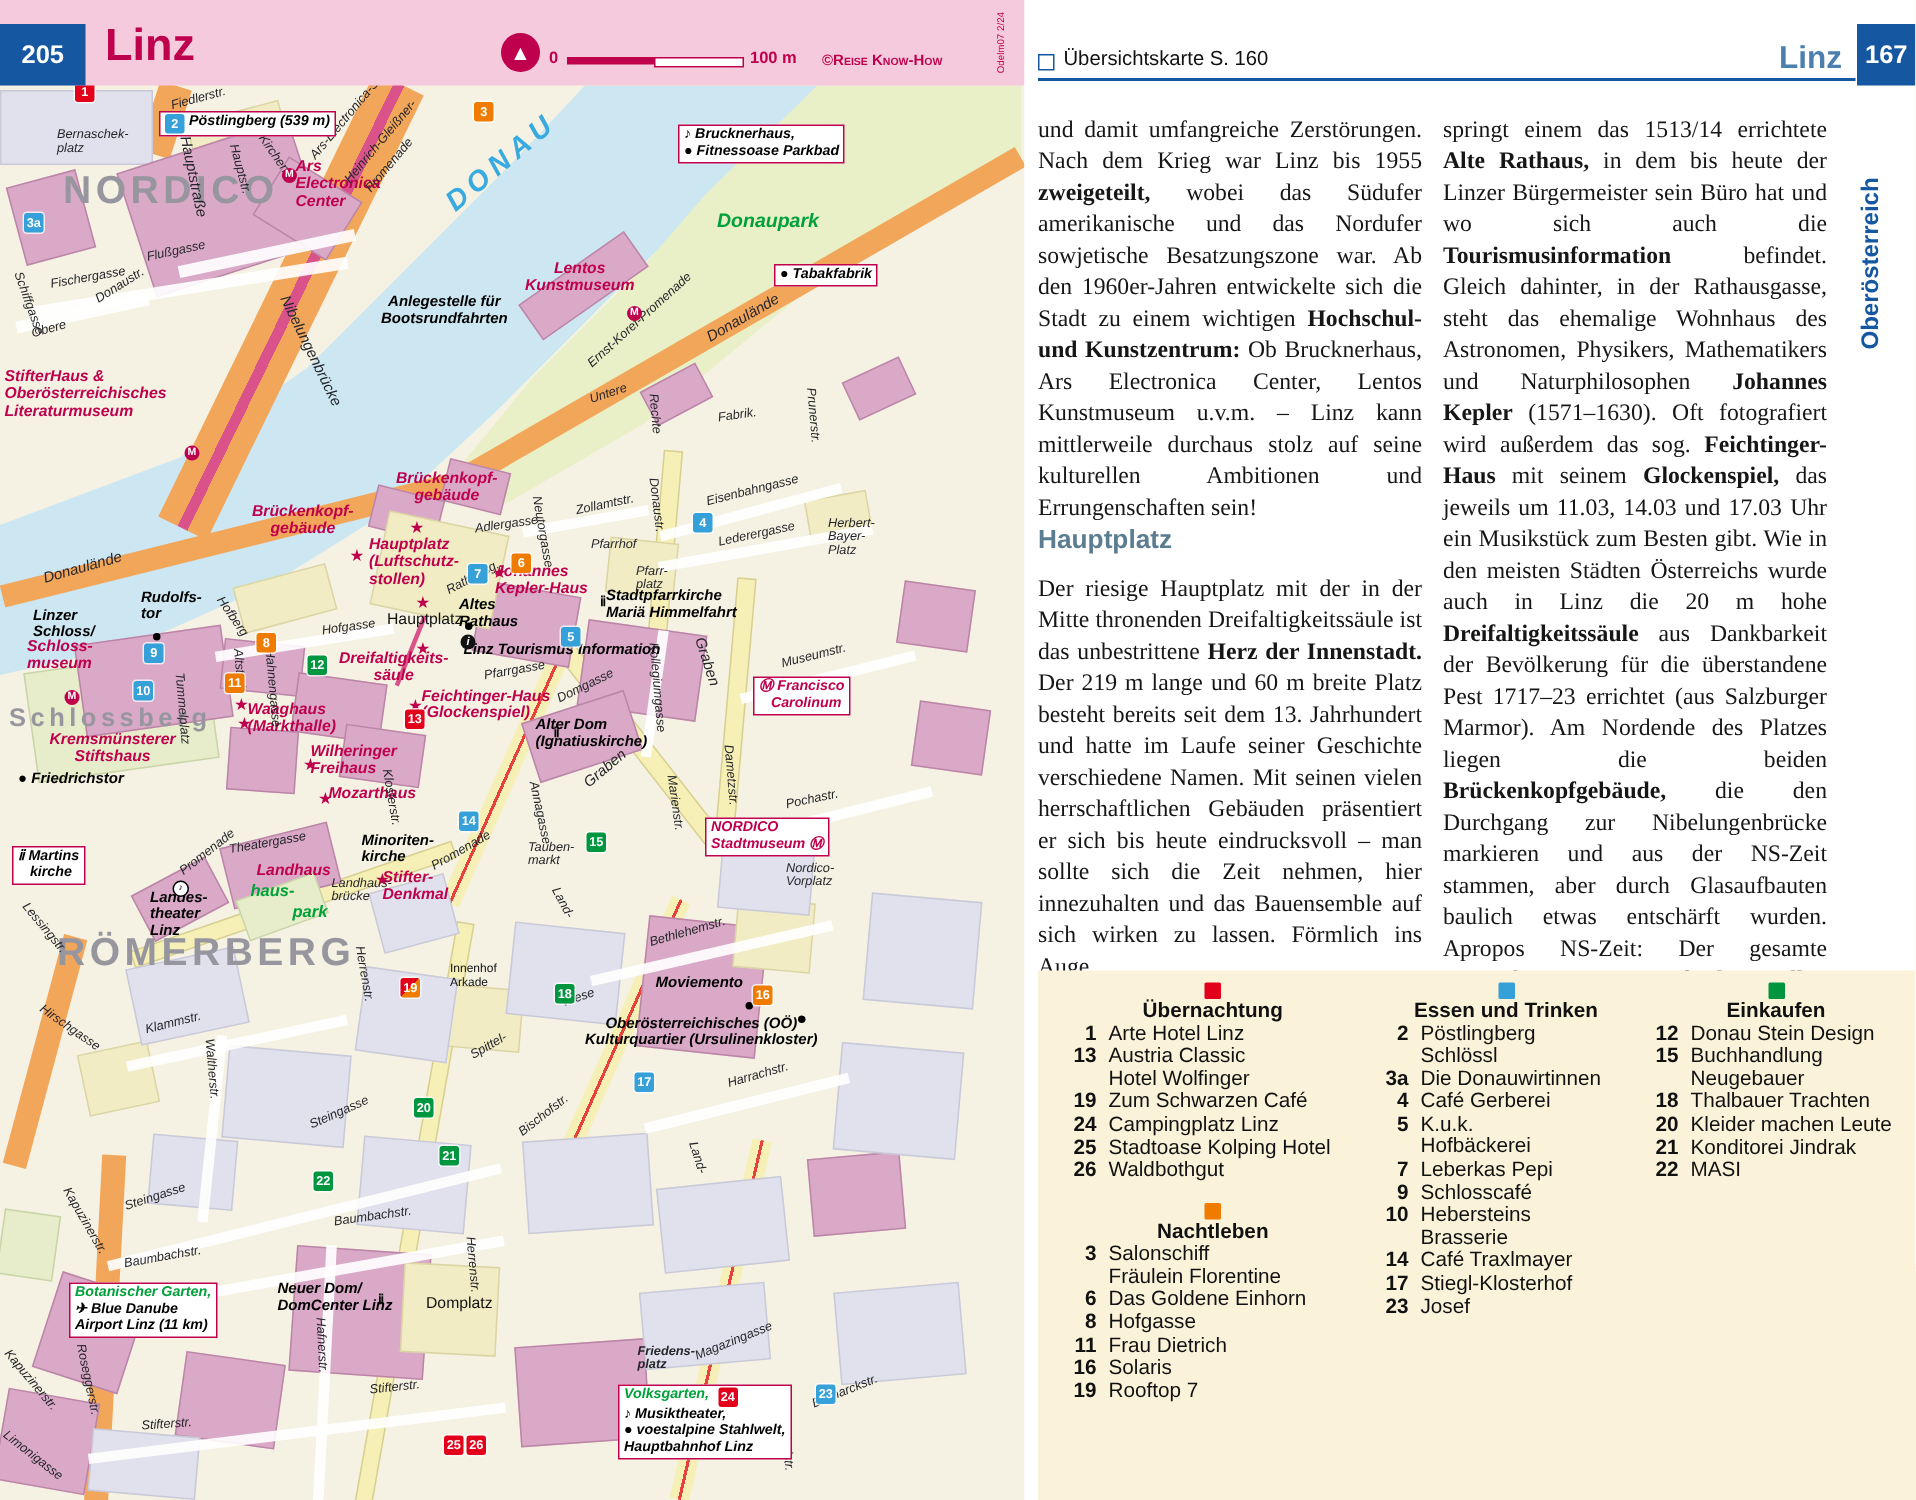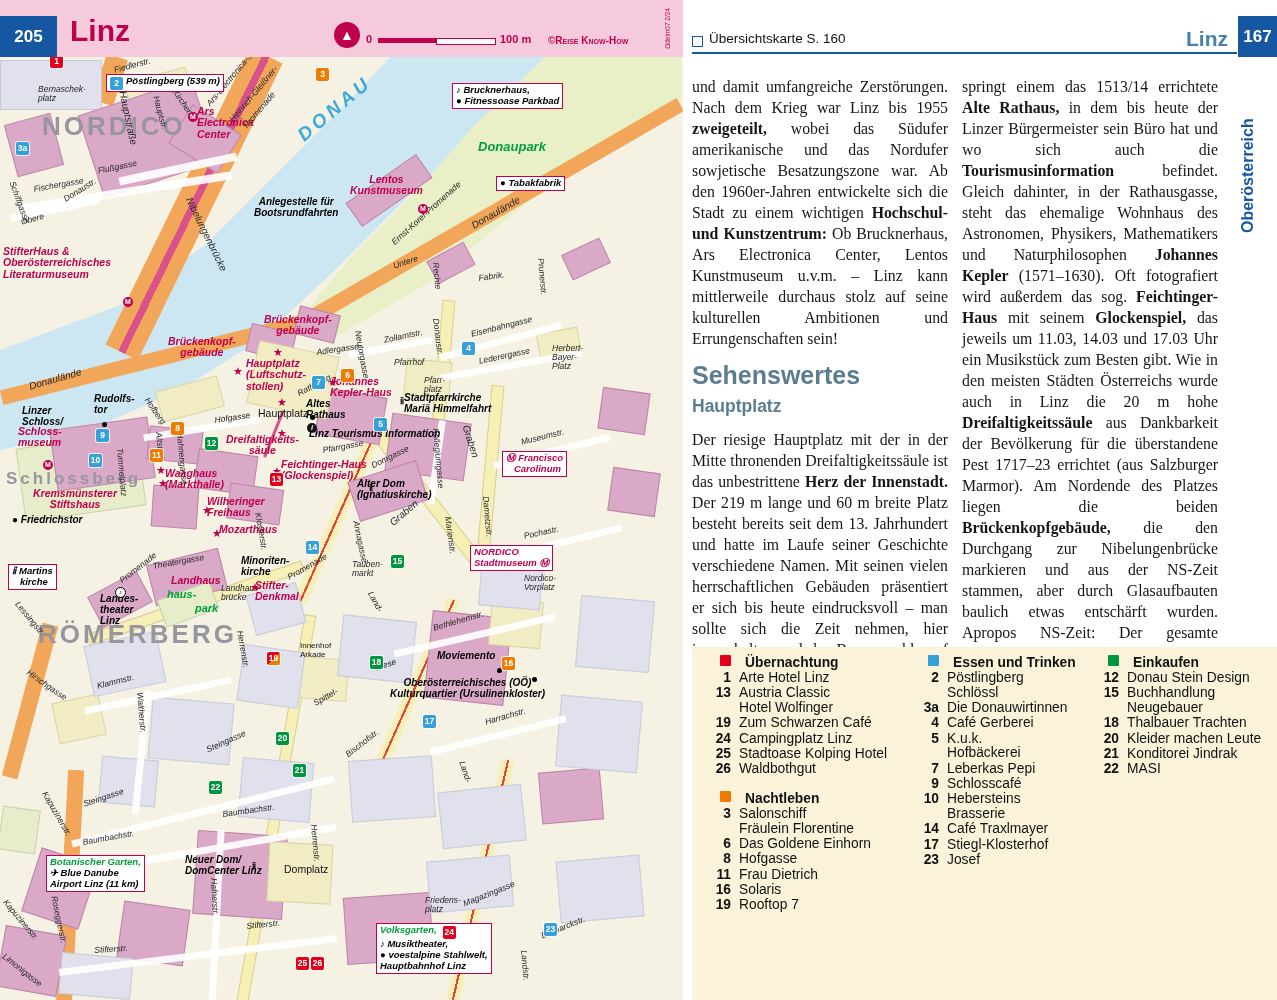--- a/index.html
+++ b/index.html
@@ -77,21 +77,21 @@
   #col1{left:9px;top:76px;} #col2{left:279px;top:76px;}
   .heading{font-family:"Liberation Sans",sans-serif;font-size:25px;font-weight:bold;color:#5b7d92;
            margin:16px 0 10px 0;text-align:left;}
   .subheading{font-family:"Liberation Sans",sans-serif;font-size:17.5px;font-weight:bold;color:#5b7d92;
               margin:0 0 12px 0;text-align:left;}
   
   #legend{position:absolute;left:9px;top:647px;width:585px;height:353px;background:#faf3da;}
   .lcol{position:absolute;top:8px;font-size:13.8px;color:#111;}
   #lcol0{left:14px;width:205px;} #lcol1{left:222px;width:180px;} #lcol2{left:402px;width:180px;}
   .lsec{margin-bottom:14px;}
-  .lhead{display:flex;font-weight:bold;margin-bottom:1px;}
+  .lhead{display:flex;align-items:center;font-weight:bold;margin-bottom:1px;flex-direction:column;}
   .lsq{width:11px;height:11px;border-radius:1px;margin-right:14px;margin-left:14px;flex:0 0 auto;}
   .litem{display:flex;line-height:14.8px;margin-bottom:0.5px;}
   .lnum{width:25px;flex:0 0 auto;text-align:right;font-weight:bold;padding-right:8px;}
   .lname{white-space:pre-line;}
 </style>
 </head>
 <body>
 
 <div id="page">
 
@@ -330,21 +330,21 @@
         <div class="ml s" style="left: 82px; top: 838px; transform: rotate(-10deg);">Baumbachstr.</div>
         <div class="ml s" style="left: 222px; top: 810px; transform: rotate(-8deg);">Baumbachstr.</div>
         <div class="ml s" style="left: 58px; top: 895px; transform: rotate(78deg);">Roseggerstr.</div>
         <div class="ml s" style="left: 218px; top: 878px; transform: rotate(87deg);">Hafnerstr.</div>
         <div class="ml s" style="left: 318px; top: 824px; transform: rotate(85deg);">Herrenstr.</div>
         <div class="ml s" style="left: 246px; top: 922px; transform: rotate(-6deg);">Stifterstr.</div>
         <div class="ml s" style="left: 94px; top: 946px; transform: rotate(-4deg);">Stifterstr.</div>
         <div class="ml s" style="left: 6px; top: 952px; transform: rotate(38deg);">Limonigasse</div>
         <div class="ml s" style="left: 462px; top: 900px; transform: rotate(-22deg);">Magazingasse</div>
         <div class="ml s" style="left: 540px; top: 932px; transform: rotate(-22deg);">Bismarckstr.</div>
-        <div class="ml s" style="left: 425px; top: 896px;">Friedens-
+        <div class="ml s" style="left: 425px; top: 896px; font-weight: bold;">Friedens-
 platz</div>
         <div class="ml s" style="left: 352px; top: 560px;">Tauben-
 markt</div>
         <div class="ml s" style="left: 524px; top: 574px;">Nordico-
 Vorplatz</div>
         <div class="ml s" style="left: 316px; top: 348px; transform: rotate(-8deg);">Adlergasse</div>
         <div class="ml s" style="left: 221px; top: 584px;">Landhaus-
 brücke</div>
         <div class="mk r" style="left: 50px; top: 55px;">1</div>
         <div class="mk o" style="left: 316px; top: 68px;">3</div>
@@ -390,26 +390,26 @@
         <div class="iibadge" style="left: 369px; top: 483px;">ⅱ</div>
         <div class="iibadge" style="left: 252px; top: 861px;">ⅱ</div>
         <div class="infobadge" style="left: 307px; top: 423px;">i</div>
         <div class="theater" style="left: 115px; top: 587px;">♪</div>
         <div class="dot" style="left: 102px; top: 422px;"></div>
         <div class="dot" style="left: 310px; top: 415px;"></div>
         <div class="dot" style="left: 497px; top: 668px;"></div>
         <div class="dot" style="left: 532px; top: 677px;"></div>
         <div class="callout" style="left: 106px; top: 74px;"><div><span class="chip" style="background: rgb(54, 160, 216);">2</span>Pöstlingberg (539 m)</div></div>
         <div class="callout" style="left: 452px; top: 83px;"><div>♪ Brucknerhaus,</div><div>● Fitnessoase Parkbad</div></div>
-        <div class="callout" style="left: 496px; top: 176px;"><div>● Tabakfabrik</div></div>
+        <div class="callout" style="left: 516px; top: 176px;"><div>● Tabakfabrik</div></div>
         <div class="callout red" style="left: 502px; top: 451px;"><div>Ⓜ Francisco</div><div>   Carolinum</div></div>
         <div class="callout red" style="left: 470px; top: 545px;"><div>NORDICO</div><div>Stadtmuseum Ⓜ</div></div>
         <div class="callout" style="left: 8px; top: 564px;"><div>ⅱ Martins</div><div>   kirche</div></div>
         <div class="callout" style="left: 46px; top: 855px;"><div class="grn">Botanischer Garten,</div><div>✈ Blue Danube</div><div>Airport Linz (11 km)</div></div>
-        <div class="callout" style="left: 376px; top: 923px;"><div class="grn">Volksgarten,<span class="chip" style="margin-left: 6px; background: rgb(227, 0, 27);">24</span></div><div>♪ Musiktheater,</div><div>● voestalpine Stahlwelt,</div><div>Hauptbahnhof Linz</div></div>
+        <div class="callout" style="left: 412px; top: 923px;"><div class="grn">Volksgarten,<span class="chip" style="margin-left: 6px; background: rgb(227, 0, 27);">24</span></div><div>♪ Musiktheater,</div><div>● voestalpine Stahlwelt,</div><div>Hauptbahnhof Linz</div></div>
       </div>
     <div id="map-header">
       <div id="pagebox-l">205</div>
       <div id="map-title">Linz</div>
       <div id="north">▲</div>
       <div class="scale-txt" style="left:366px">0</div>
       <div id="bar-red"></div>
       <div id="bar-wht"></div>
       <div class="scale-txt" style="left:500px">100 m</div>
       <div id="copyright">©Reise Know-How</div>
@@ -420,21 +420,20 @@
   <div id="right">
     <div id="r-header-square"></div>
     <div id="r-header-label">Übersichtskarte S. 160</div>
     <div id="r-rule"></div>
     <div id="r-title">Linz</div>
     <div id="pagebox-r">167</div>
     <div id="region-tab">Oberösterreich</div>
 
     <div class="col" id="col1">
       <div>und damit umfangreiche Zerstörungen. Nach dem Krieg war Linz bis 1955 <b>zweigeteilt,</b> wobei das Südufer amerikanische und das Nordufer sowjetische Besatzungszone war. Ab den 1960er-Jahren entwickelte sich die Stadt zu einem wichtigen <b>Hochschul- und Kunstzentrum:</b> Ob Brucknerhaus, Ars Electronica Center, Lentos Kunstmuseum u.v.m. – Linz kann mittlerweile durchaus stolz auf seine kulturellen Ambitionen und Errungenschaften sein!</div>
-      <div class="heading">Sehenswertes</div>
       <div class="subheading">Hauptplatz</div>
       <div>Der riesige Hauptplatz mit der in der Mitte thronenden Dreifaltigkeitssäule ist das unbestrittene <b>Herz der Innenstadt.</b> Der 219 m lange und 60 m breite Platz besteht bereits seit dem 13. Jahrhundert und hatte im Laufe seiner Geschichte verschiedene Namen. Mit seinen vielen herrschaftlichen Gebäuden präsentiert er sich bis heute eindrucksvoll – man sollte sich die Zeit nehmen, hier innezuhalten und das Bauensemble auf sich wirken zu lassen. Förmlich ins Auge</div>
     </div>
     <div class="col" id="col2">
       <div>springt einem das 1513/14 errichtete <b>Alte Rathaus,</b> in dem bis heute der Linzer Bürgermeister sein Büro hat und wo sich auch die <b>Tourismusinformation</b> befindet. Gleich dahinter, in der Rathausgasse, steht das ehemalige Wohnhaus des Astronomen, Physikers, Mathematikers und Naturphilosophen <b>Johannes Kepler</b> (1571–1630). Oft fotografiert wird außerdem das sog. <b>Feichtinger-Haus</b> mit seinem <b>Glockenspiel,</b> das jeweils um 11.03, 14.03 und 17.03 Uhr ein Musikstück zum Besten gibt. Wie in den meisten Städten Österreichs wurde auch in Linz die 20 m hohe <b>Dreifaltigkeitssäule</b> aus Dankbarkeit der Bevölkerung für die überstandene Pest 1717–23 errichtet (aus Salzburger Marmor). Am Nordende des Platzes liegen die beiden <b>Brückenkopfgebäude,</b> die den Durchgang zur Nibelungenbrücke markieren und aus der NS-Zeit stammen, aber durch Glasaufbauten baulich etwas entschärft wurden. Apropos NS-Zeit: Der gesamte Hauptplatz ist mit <b>Luftschutzstollen</b> unterkellert, die man im Rahmen einer 90-minütigen <b>Tour</b> (www.limonistollen.at) besuchen kann. Südwärts verläuft die für Autos gesperrte <b>Landstraße,</b> die <b>Haupteinkaufsmeile</b> der Stadt, bis sie nach</div>
     </div>
 
     <div id="legend">
       <div class="lcol" id="lcol0">
           <div class="lsec">

